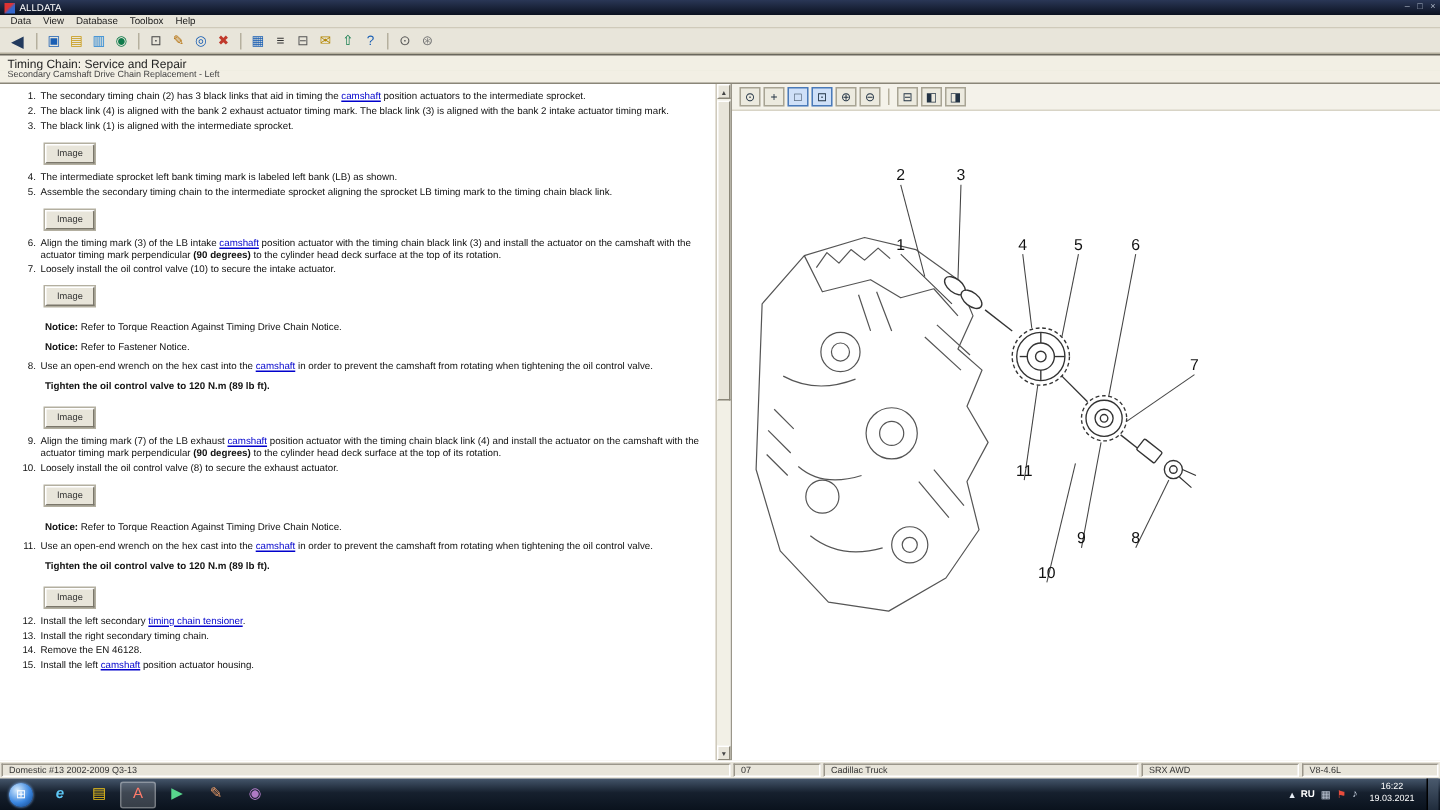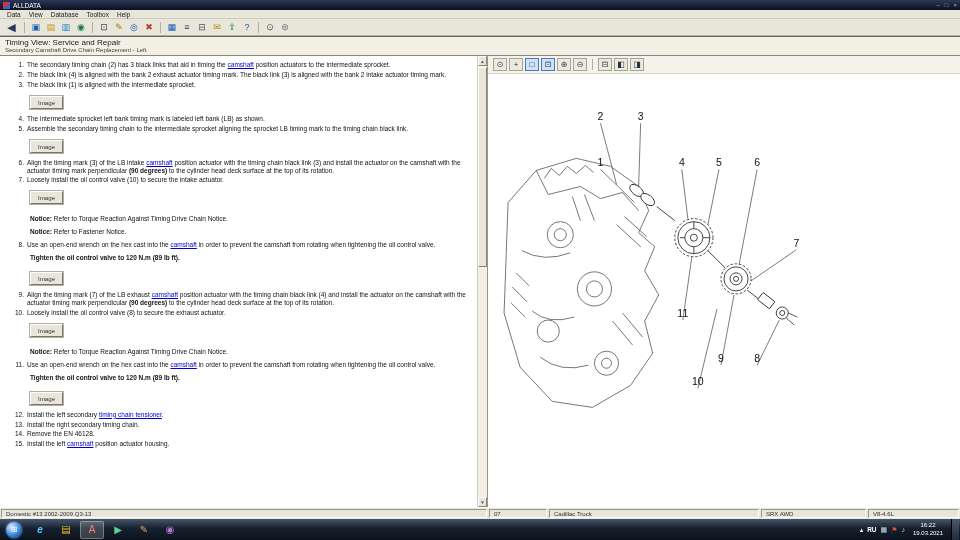--- a/index.html
+++ b/index.html
@@ -172,21 +172,21 @@
       </button>
       <span class="tb-sep"></span>
       <button class="tb-btn">
         <span style="color: rgb(85, 85, 85);">⊙</span>
       </button>
       <button class="tb-btn">
         <span style="color: rgb(119, 119, 119);">⊛</span>
       </button>
     </div>
 
-  <div class="page-title-bar">Timing View:  Service and Repair</div>
+  <div class="page-title-bar">Timing Chain:  Service and Repair</div>
   <div class="page-subtitle-bar">Secondary Camshaft Drive Chain Replacement - Left</div>
 
   <div class="main">
 
     <div class="left-pane">
       <div class="article"><div class="step">
             <span class="num">1.</span>
             <span class="stepbody"><span>The secondary timing chain (2) has 3 black links that aid in timing the </span><a class="lnk">camshaft</a><span> position actuators to the intermediate sprocket.</span></span>
           </div><div class="step">
             <span class="num">2.</span>

